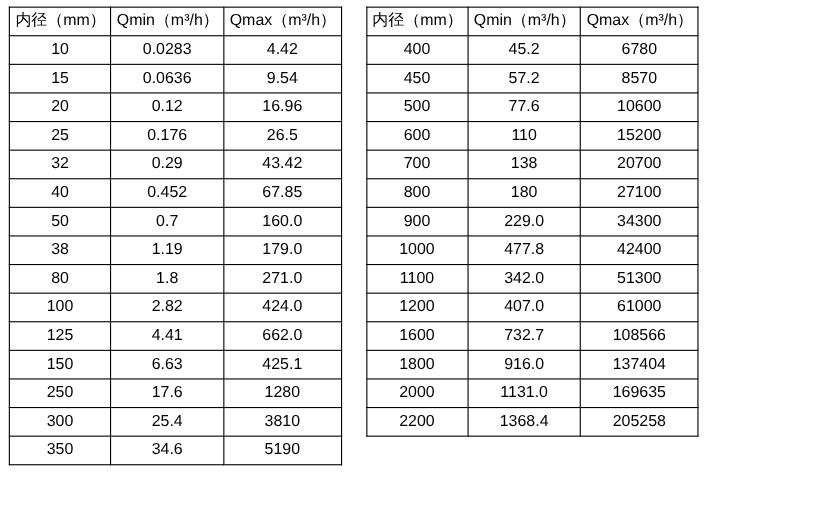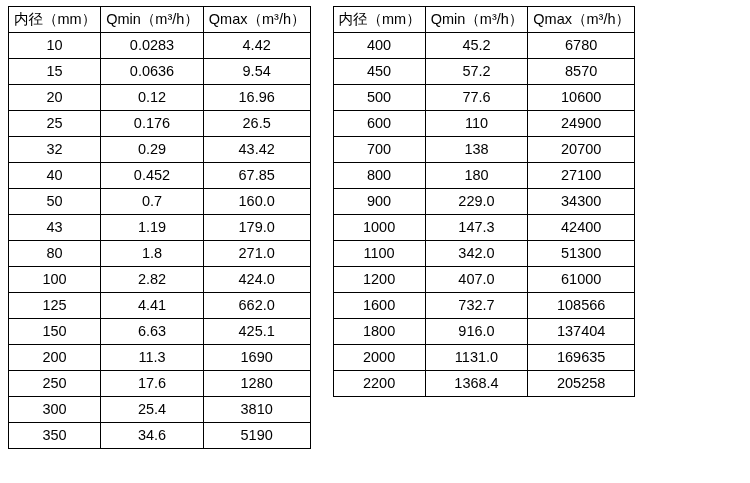--- a/index.html
+++ b/index.html
@@ -103,21 +103,21 @@
             <td class="c0">40</td>
             <td class="c1">0.452</td>
             <td class="c2">67.85</td>
           </tr>
         <tr>
             <td class="c0">50</td>
             <td class="c1">0.7</td>
             <td class="c2">160.0</td>
           </tr>
         <tr>
-            <td class="c0">43</td>
+            <td class="c0">38</td>
             <td class="c1">1.19</td>
             <td class="c2">179.0</td>
           </tr>
         <tr>
             <td class="c0">80</td>
             <td class="c1">1.8</td>
             <td class="c2">271.0</td>
           </tr>
         <tr>
             <td class="c0">100</td>
@@ -128,25 +128,20 @@
             <td class="c0">125</td>
             <td class="c1">4.41</td>
             <td class="c2">662.0</td>
           </tr>
         <tr>
             <td class="c0">150</td>
             <td class="c1">6.63</td>
             <td class="c2">425.1</td>
           </tr>
         <tr>
-            <td class="c0">200</td>
-            <td class="c1">11.3</td>
-            <td class="c2">1690</td>
-          </tr>
-        <tr>
             <td class="c0">250</td>
             <td class="c1">17.6</td>
             <td class="c2">1280</td>
           </tr>
         <tr>
             <td class="c0">300</td>
             <td class="c1">25.4</td>
             <td class="c2">3810</td>
           </tr>
         <tr>
@@ -183,40 +178,40 @@
             <td class="c2">8570</td>
           </tr>
         <tr>
             <td class="c0">500</td>
             <td class="c1">77.6</td>
             <td class="c2">10600</td>
           </tr>
         <tr>
             <td class="c0">600</td>
             <td class="c1">110</td>
-            <td class="c2">24900</td>
+            <td class="c2">15200</td>
           </tr>
         <tr>
             <td class="c0">700</td>
             <td class="c1">138</td>
             <td class="c2">20700</td>
           </tr>
         <tr>
             <td class="c0">800</td>
             <td class="c1">180</td>
             <td class="c2">27100</td>
           </tr>
         <tr>
             <td class="c0">900</td>
             <td class="c1">229.0</td>
             <td class="c2">34300</td>
           </tr>
         <tr>
             <td class="c0">1000</td>
-            <td class="c1">147.3</td>
+            <td class="c1">477.8</td>
             <td class="c2">42400</td>
           </tr>
         <tr>
             <td class="c0">1100</td>
             <td class="c1">342.0</td>
             <td class="c2">51300</td>
           </tr>
         <tr>
             <td class="c0">1200</td>
             <td class="c1">407.0</td>

